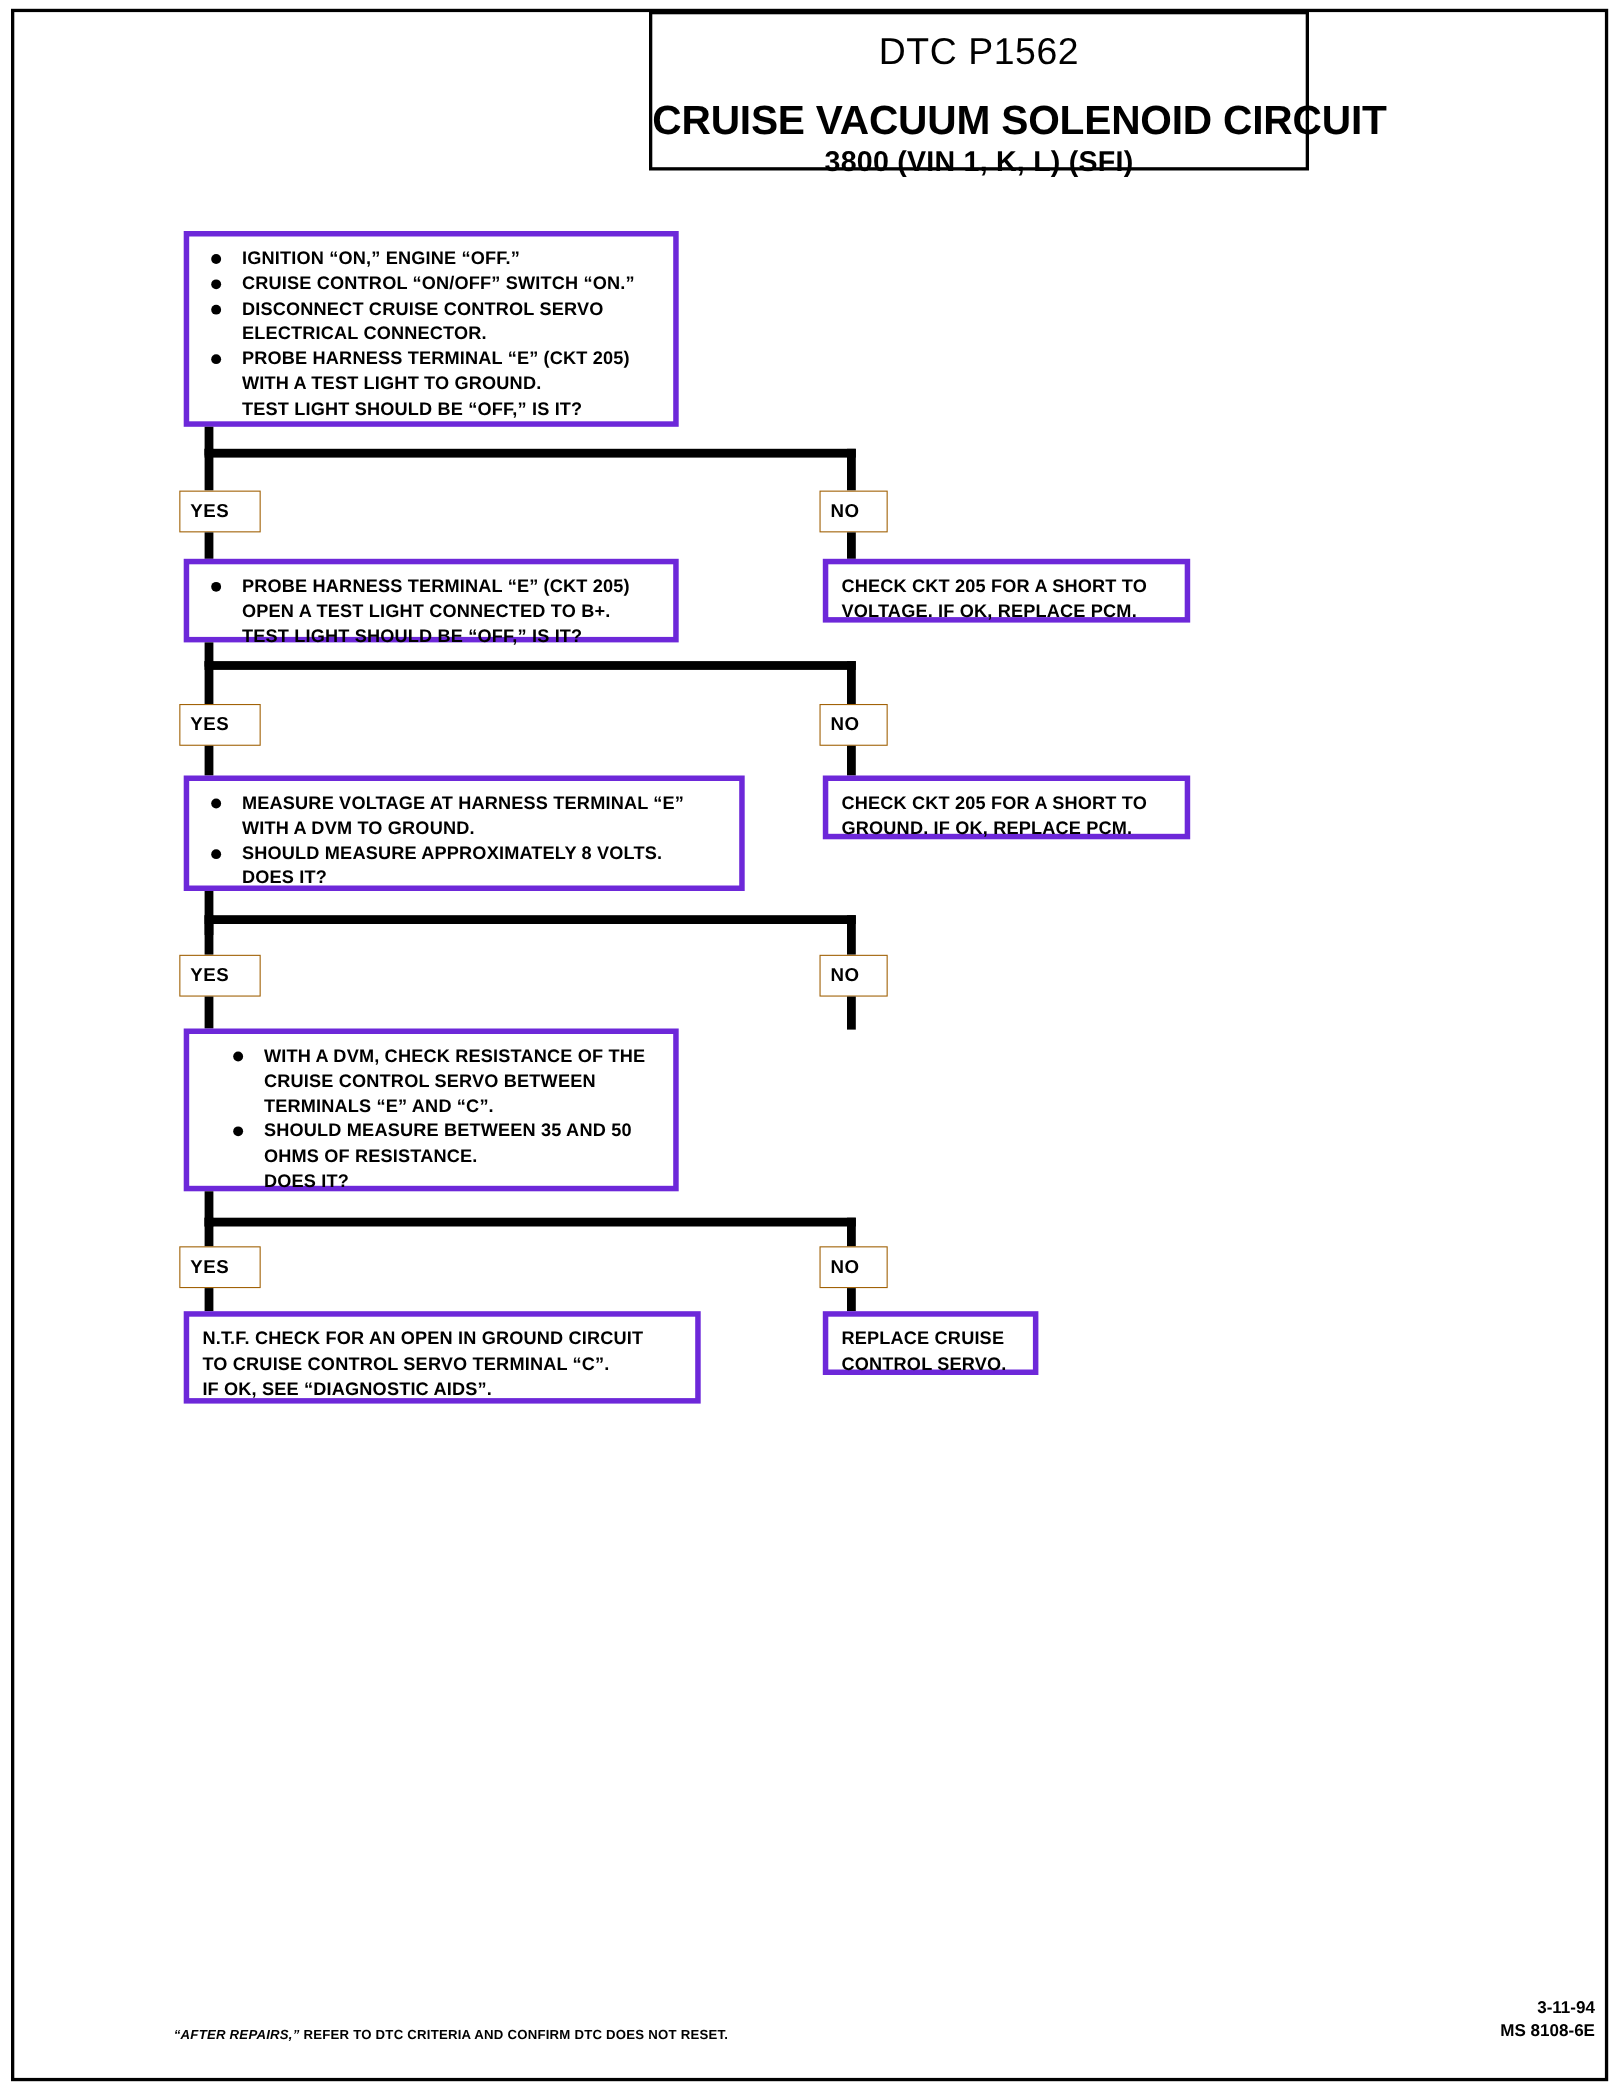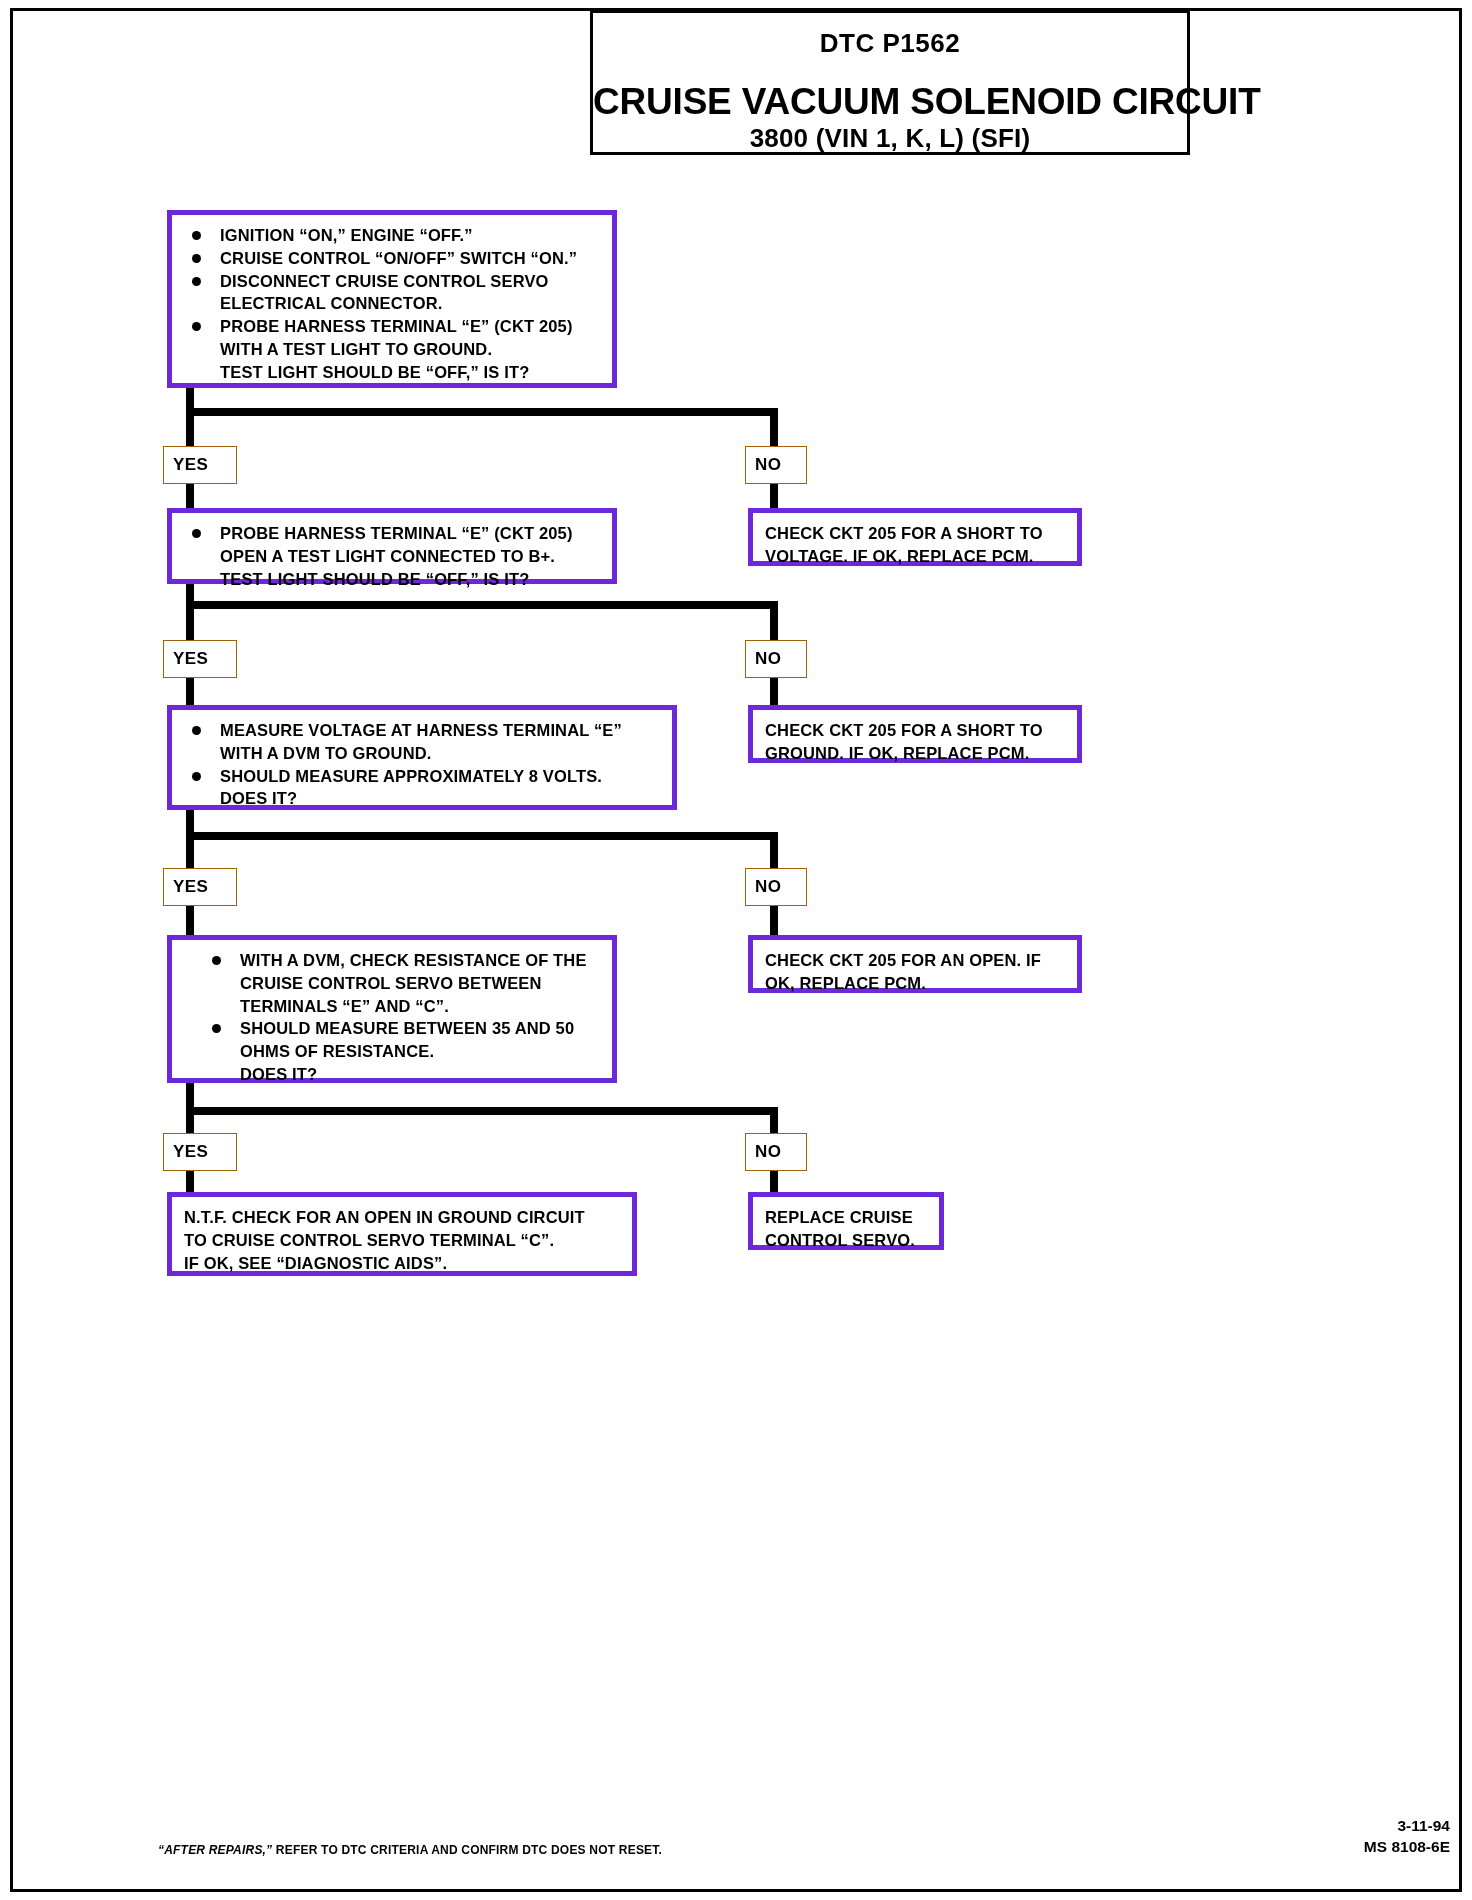--- a/index.html
+++ b/index.html
@@ -34,22 +34,22 @@
     left: 590px;
     top: 10px;
     width: 600px;
     height: 145px;
     border: 3px solid #000;
     box-sizing: border-box;
     background: #fff;
     text-align: center;
   }
   .dtc-code {
-    font-size: 26px;
-    font-weight: bold;
+    font-size: 34px;
+    font-weight: normal;
     letter-spacing: 0.5px;
     margin-top: 17px;
     line-height: 1;
   }
   .dtc-title {
     font-size: 37px;
     font-weight: bold;
     margin-top: 26px;
     line-height: 1.08;
     letter-spacing: -0.2px;
@@ -267,26 +267,20 @@
   <div class="tag" style="left:163px; top:868px; width:74px; height:38px;">
     <span>YES</span>
   </div>
   <div class="tag" style="left:745px; top:868px; width:62px; height:38px;">
     <span>NO</span>
   </div>
 
   <div class="vline" style="left:186px; top:906px; height:30px;"></div>
   <div class="vline" style="left:770px; top:906px; height:30px;"></div>
 
-  <div class="fbox" style="left:748px; top:935px; width:334px; height:58px;">
-    <div class="inner plainlines">
-      <div>CHECK CKT 205 FOR AN OPEN.  IF</div>
-      <div>OK, REPLACE PCM.</div>
-    </div>
-  </div>
 
   <div class="fbox" style="left:167px; top:935px; width:450px; height:148px;padding-left:20px;">
     <div class="inner">
       <ul class="bullets">
         <li>
             <span class="dot"></span>
           <span class="cont">WITH A DVM, CHECK RESISTANCE OF THE</span>
           <span class="cont">CRUISE CONTROL SERVO BETWEEN</span>
           <span class="cont">TERMINALS “E” AND “C”.</span>
         </li>

